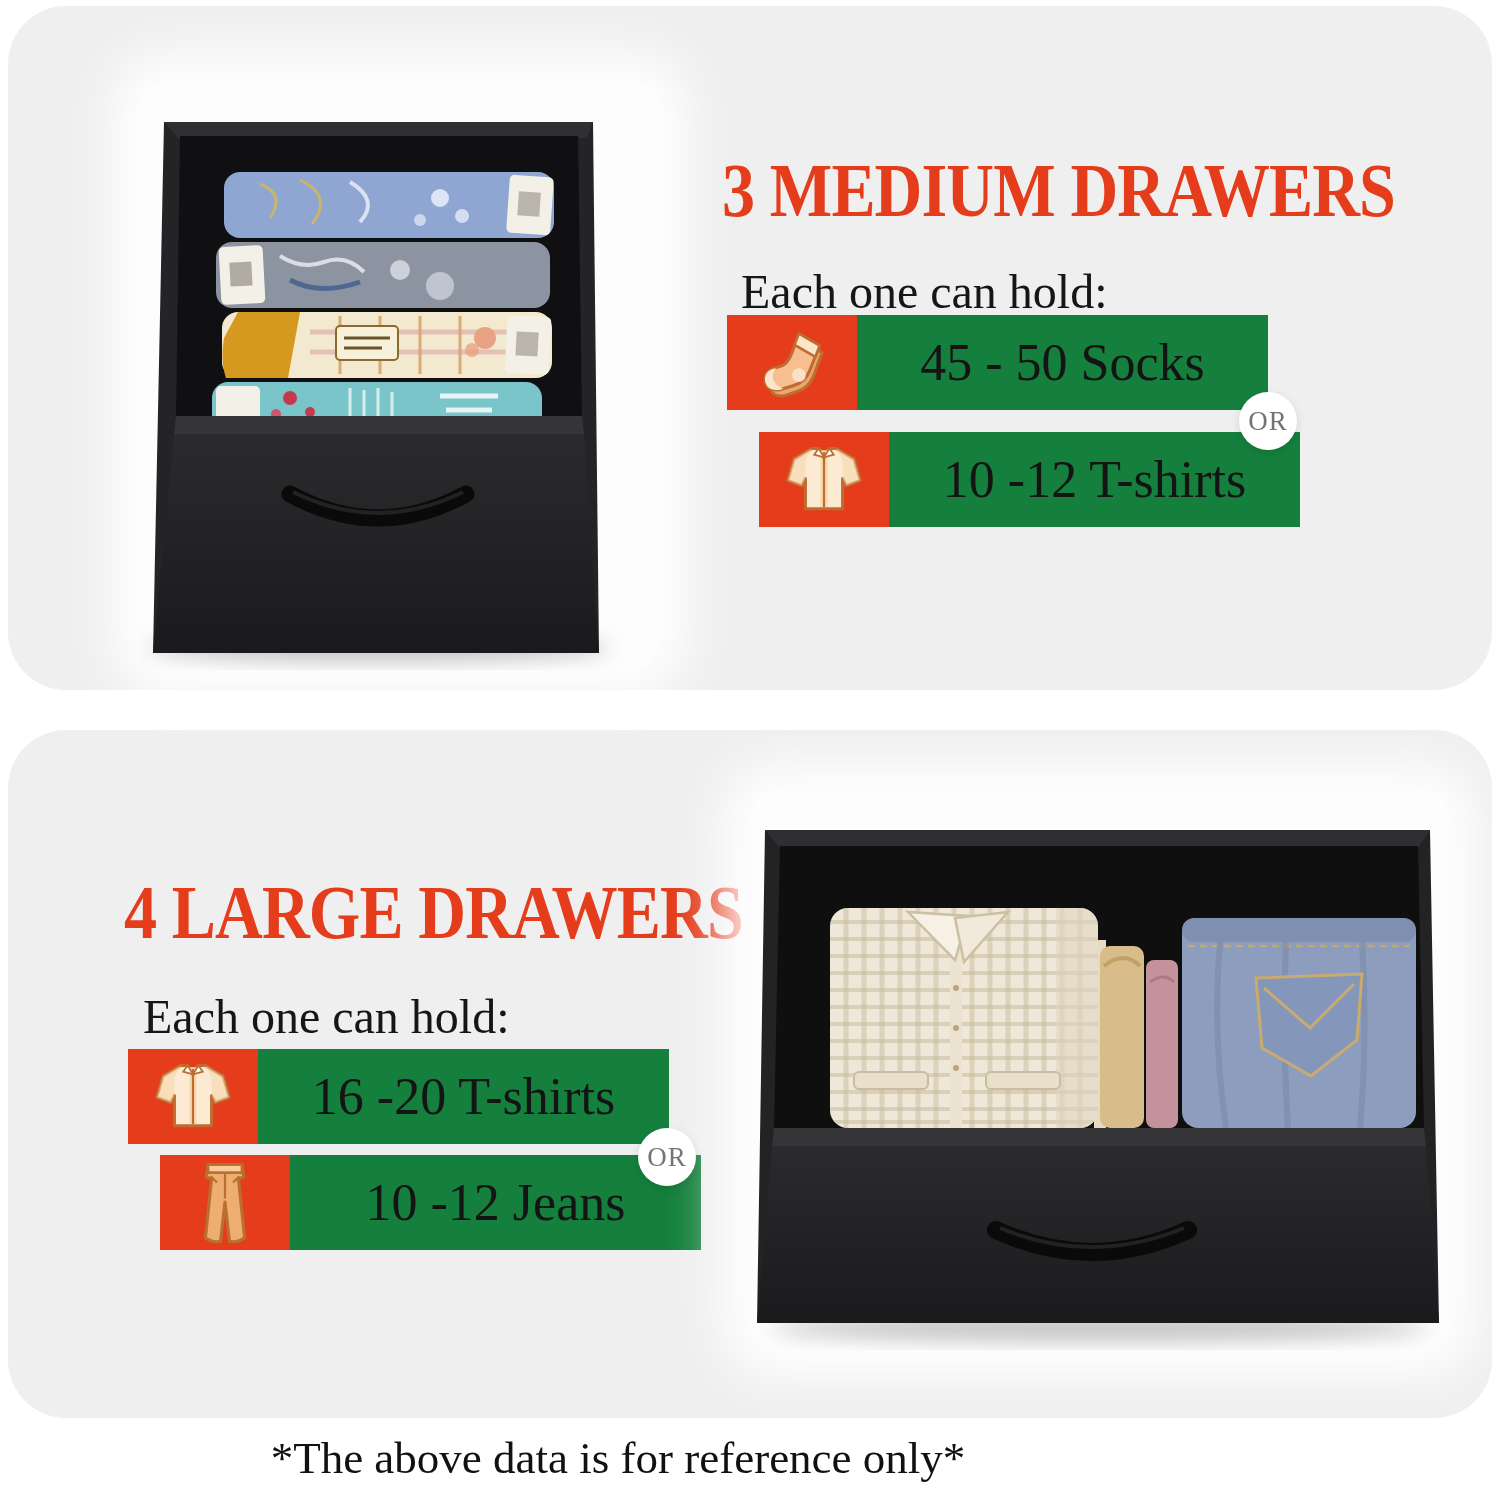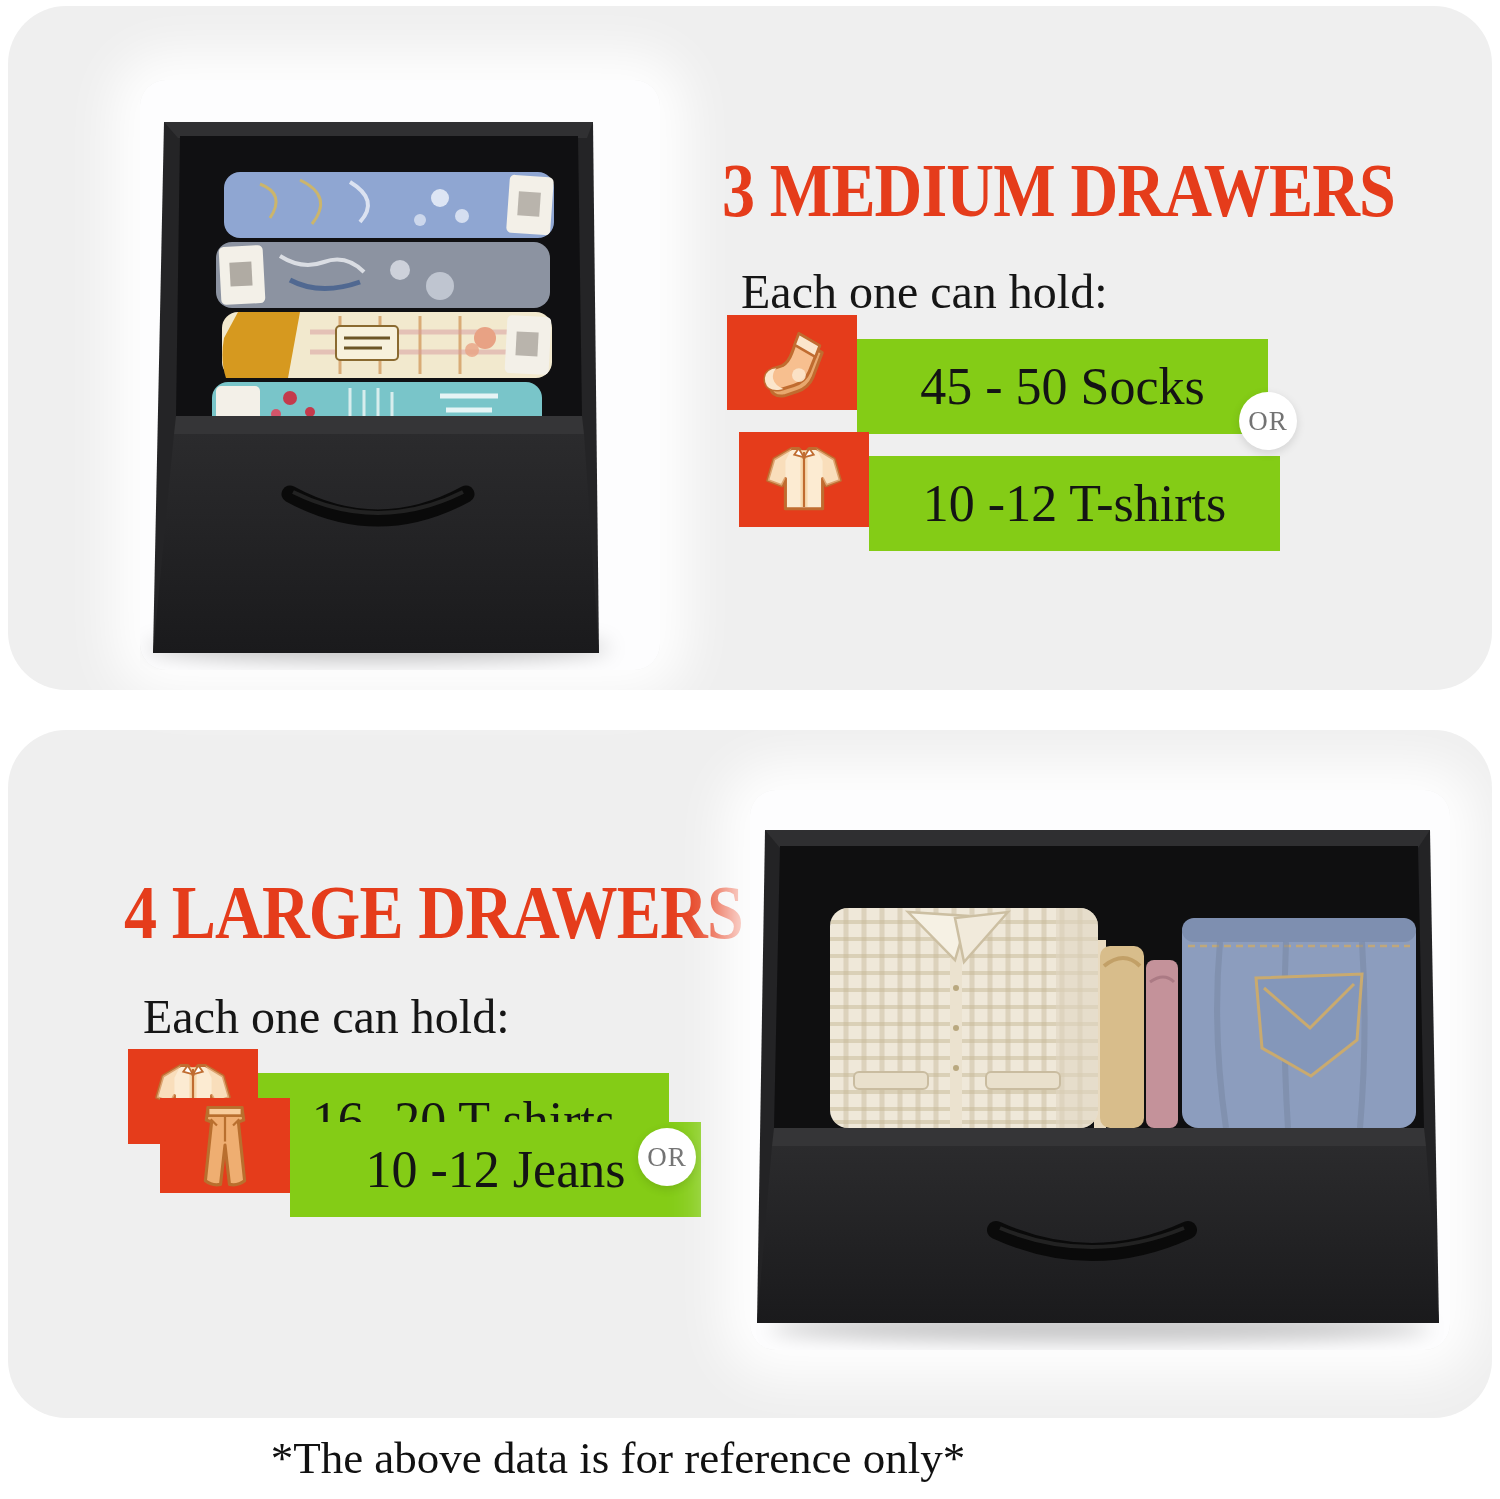--- a/index.html
+++ b/index.html
@@ -19,27 +19,27 @@
              transform:scaleX(0.87);transform-origin:left top;}
   .title-top{left:722px;top:152px;}
   .title-bottom{left:124px;top:874px;}
 
   .sec-sub{position:absolute;margin:16px;color:#161616;font-size:48px;line-height:1.2;white-space:nowrap;}
   .sub-top{left:725px;top:247px;}
   .sub-bottom{left:127px;top:972px;}
 
   .cap-row{position:absolute;display:flex;height:95px;}
   .row-t1{left:727px;top:315px;}
-  .row-t2{left:739px;top:432px;}
+  .row-t2{left:759px;top:432px;}
   .row-b1{left:128px;top:1049px;}
-  .row-b2{left:128px;top:1098px;padding-left:32px;}
+  .row-b2{left:128px;top:1155px;padding-left:32px;}
   .icon-box{width:130px;height:95px;background:#e53c1b;display:flex;
             align-items:center;justify-content:center;flex:none;}
-  .row-bar{width:411px;height:95px;background:#84cc16;display:flex;
-           align-items:center;justify-content:center;margin-top:24px;}
+  .row-bar{width:411px;height:95px;background:#15803d;display:flex;
+           align-items:center;justify-content:center;}
   .row-bar span{font-size:52px;color:#141414;white-space:nowrap;}
 
   .or-badge{position:absolute;width:58px;height:58px;border-radius:50%;background:#ffffff;
             box-shadow:0 3px 10px rgba(0,0,0,0.12);display:flex;align-items:center;
             justify-content:center;font-size:27px;letter-spacing:1px;color:#737373;}
   .or-top{left:1239px;top:392px;}
   .or-bottom{left:638px;top:1128px;}
 
   .footnote{position:absolute;left:0;top:1432px;width:1236px;text-align:center;
             font-size:45px;color:#111111;margin:0;}

